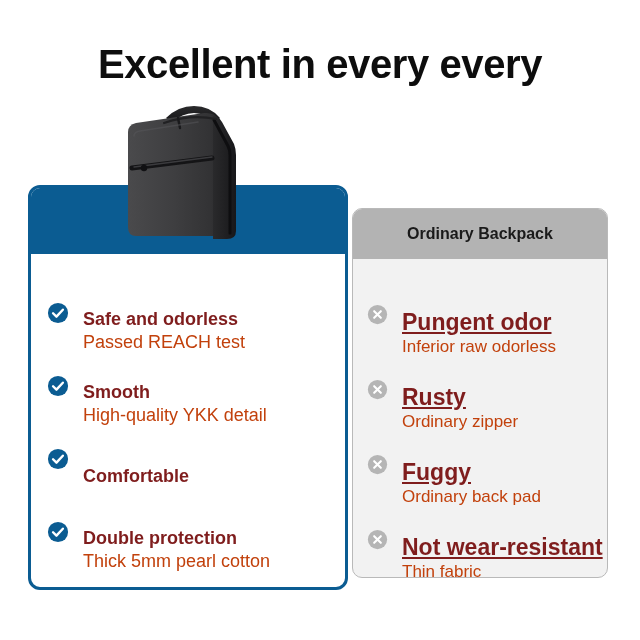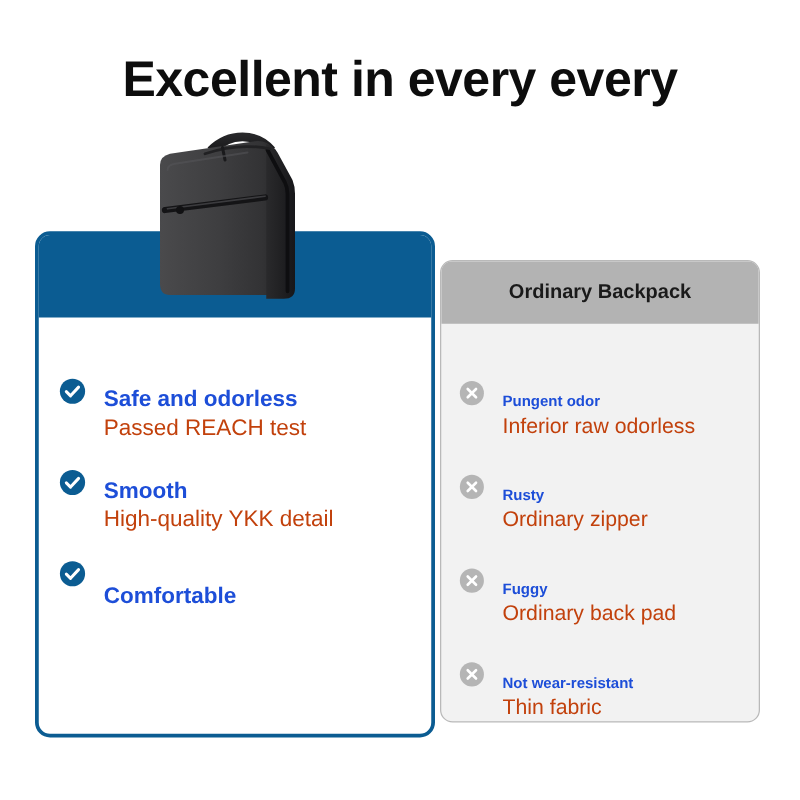--- a/index.html
+++ b/index.html
@@ -111,32 +111,32 @@
   .list-bad .feature-icon { width: 21px; height: 21px; }
 
   .feature-text {
     display: flex;
     flex-direction: column;
     line-height: 1.14;
   }
   .feature-title {
     font-size: 18px;
     font-weight: bold;
-    color: #1d4ed8;
+    color: #7f1d1d;
     white-space: nowrap;
     margin-top: 36px;
   }
   .feature-sub {
     font-size: 18px;
     font-weight: normal;
     color: #c2410c;
     white-space: nowrap;
     margin-top: 2px;
   }
-  .list-bad .feature-title { font-size: 12px; }
+  .list-bad .feature-title { font-size: 23px; text-decoration: underline; }
   .list-bad .feature-sub { font-size: 17px; }
 
   
   .backpack {
     position: absolute;
     left: 110px;
     top: 96px;
     width: 160px;
     height: 160px;
     z-index: 4;
@@ -234,20 +234,30 @@
         <div class="feature-row">
           <svg class="feature-icon" viewBox="0 0 24 24">
             <circle cx="12" cy="12" r="11" fill="#0b5c92"></circle>
             <path d="M6.6 12.3 L10.3 16 L17.3 8.4" stroke="#ffffff" stroke-width="2.6" fill="none" stroke-linecap="round" stroke-linejoin="round"></path>
           </svg>
           <div class="feature-text">
             <span class="feature-title">Comfortable</span>
           </div>
         </div>
 
+        <div class="feature-row">
+          <svg class="feature-icon" viewBox="0 0 24 24">
+            <circle cx="12" cy="12" r="11" fill="#0b5c92"></circle>
+            <path d="M6.6 12.3 L10.3 16 L17.3 8.4" stroke="#ffffff" stroke-width="2.6" fill="none" stroke-linecap="round" stroke-linejoin="round"></path>
+          </svg>
+          <div class="feature-text">
+            <span class="feature-title">Double protection</span>
+            <span class="feature-sub">Thick 5mm pearl cotton</span>
+          </div>
+        </div>
 
       </div>
     </div>
   </div>
 
   <svg class="backpack" viewBox="0 0 160 160">
     <defs>
       <linearGradient id="bodyGrad" x1="0" y1="0" x2="1" y2="0">
         <stop offset="0%" stop-color="#4a4a4c"></stop>
         <stop offset="45%" stop-color="#3e3e40"></stop>

